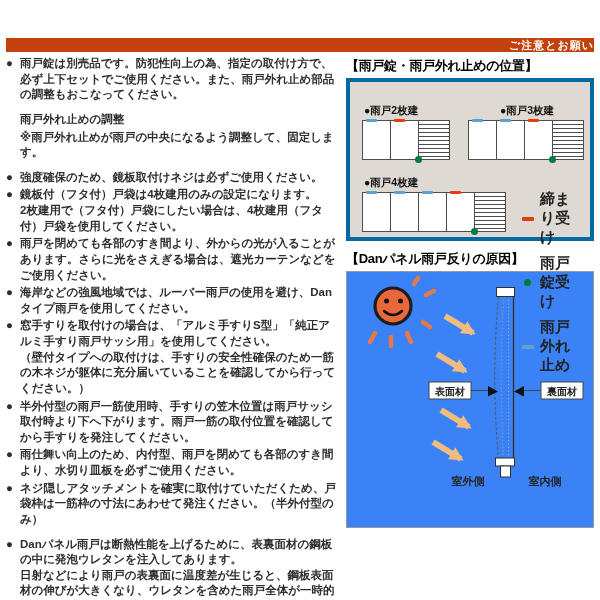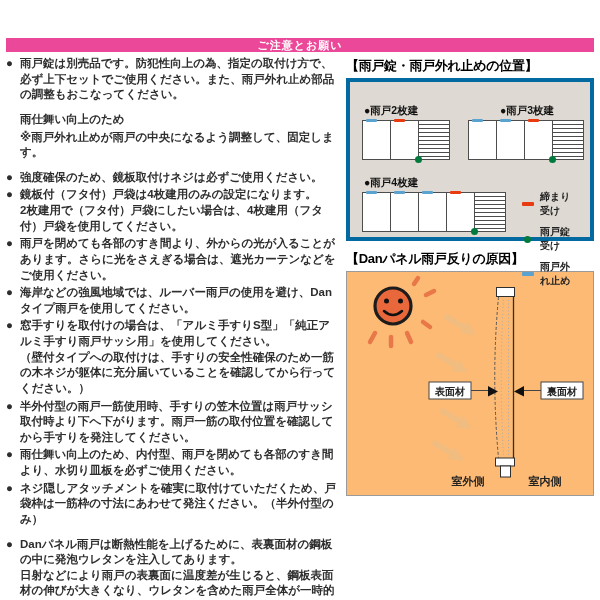--- a/index.html
+++ b/index.html
@@ -3,21 +3,21 @@
 <meta charset="utf-8">
 <style>
   html,body{margin:0;padding:0;}
   body{
     width:600px;height:600px;background:#ffffff;
     font-family:"Liberation Sans","DejaVu Sans",sans-serif;
     color:#2e2e2e; overflow:hidden;
   }
   .page{padding:38px 6px 0 6px;}
   .header-bar{
-    background:#ec4899;color:#ffffff;text-align:center;
+    background:#c2410c;color:#ffffff;text-align:right;
     font-size:11px;font-weight:700;line-height:14px;height:14px;
     letter-spacing:1px;
   }
   .content{display:flex;gap:10px;margin-top:4px;}
   
   .left-col{width:330px;flex:none;}
   .note{
     position:relative;padding-left:14px;margin-bottom:2px;
     font-size:11.5px;line-height:1.36;font-weight:600;color:#2e2e2e;
   }
@@ -53,39 +53,39 @@
     background:repeating-linear-gradient(180deg,#ffffff 0 3px,#4d4d4d 3px 4px);
   }
   .sd-dot{
     position:absolute;bottom:-4px;right:27px;width:7px;height:7px;border-radius:50%;
   }
   .legend{margin-left:16px;margin-top:14px;}
   .legend-row{display:flex;align-items:center;margin-bottom:7px;}
   .legend-swatch{flex:none;margin-right:6px;}
   .legend-swatch.dash{width:12px;height:4px;border-radius:1px;}
   .legend-swatch.dot{width:7px;height:7px;border-radius:50%;margin-left:2px;margin-right:9px;}
-  .legend-label{font-size:10px;font-weight:600;color:#222;}
+  .legend-label{font-size:15px;font-weight:600;color:#222;}
   .warp-title{margin-top:9px;}
   .white-panel{
-    background:#fdba74;border:1px solid #9a9a9a;height:225px;box-sizing:border-box;
+    background:#3b82f6;border:1px solid #9a9a9a;height:257px;box-sizing:border-box;
   }
   .white-panel svg{display:block;}
 </style>
 </head>
 <body>
 
 <div class="page">
 
   <div class="header-bar">ご注意とお願い</div>
 
   <div class="content">
 
     <div class="left-col">
         <div class="note"><span class="bullet">●</span><span class="txt">雨戸錠は別売品です。防犯性向上の為、指定の取付け方で、必ず上下セットでご使用ください。また、雨戸外れ止め部品の調整もおこなってください。</span></div>
-        <div class="note spacer"><span class="bullet"></span><span class="txt">雨仕舞い向上のため</span></div>
+        <div class="note spacer"><span class="bullet"></span><span class="txt">雨戸外れ止めの調整</span></div>
         <div class="note"><span class="bullet"></span><span class="txt">※雨戸外れ止めが雨戸の中央になるよう調整して、固定します。</span></div>
         <div class="note spacer"><span class="bullet">●</span><span class="txt">強度確保のため、鏡板取付けネジは必ずご使用ください。</span></div>
         <div class="note"><span class="bullet">●</span><span class="txt">鏡板付（フタ付）戸袋は4枚建用のみの設定になります。
 2枚建用で（フタ付）戸袋にしたい場合は、4枚建用（フタ付）戸袋を使用してください。</span></div>
         <div class="note"><span class="bullet">●</span><span class="txt">雨戸を閉めても各部のすき間より、外からの光が入ることがあります。さらに光をさえぎる場合は、遮光カーテンなどをご使用ください。</span></div>
         <div class="note"><span class="bullet">●</span><span class="txt">海岸などの強風地域では、ルーバー雨戸の使用を避け、Danタイプ雨戸を使用してください。</span></div>
         <div class="note"><span class="bullet">●</span><span class="txt">窓手すりを取付けの場合は、「アルミ手すりS型」「純正アルミ手すり雨戸サッシ用」を使用してください。
 （壁付タイプへの取付けは、手すりの安全性確保のため一筋の木ネジが躯体に充分届いていることを確認してから行ってください。）</span></div>
         <div class="note"><span class="bullet">●</span><span class="txt">半外付型の雨戸一筋使用時、手すりの笠木位置は雨戸サッシ取付時より下へ下がります。雨戸一筋の取付位置を確認してから手すりを発注してください。</span></div>
         <div class="note"><span class="bullet">●</span><span class="txt">雨仕舞い向上のため、内付型、雨戸を閉めても各部のすき間より、水切り皿板を必ずご使用ください。</span></div>

